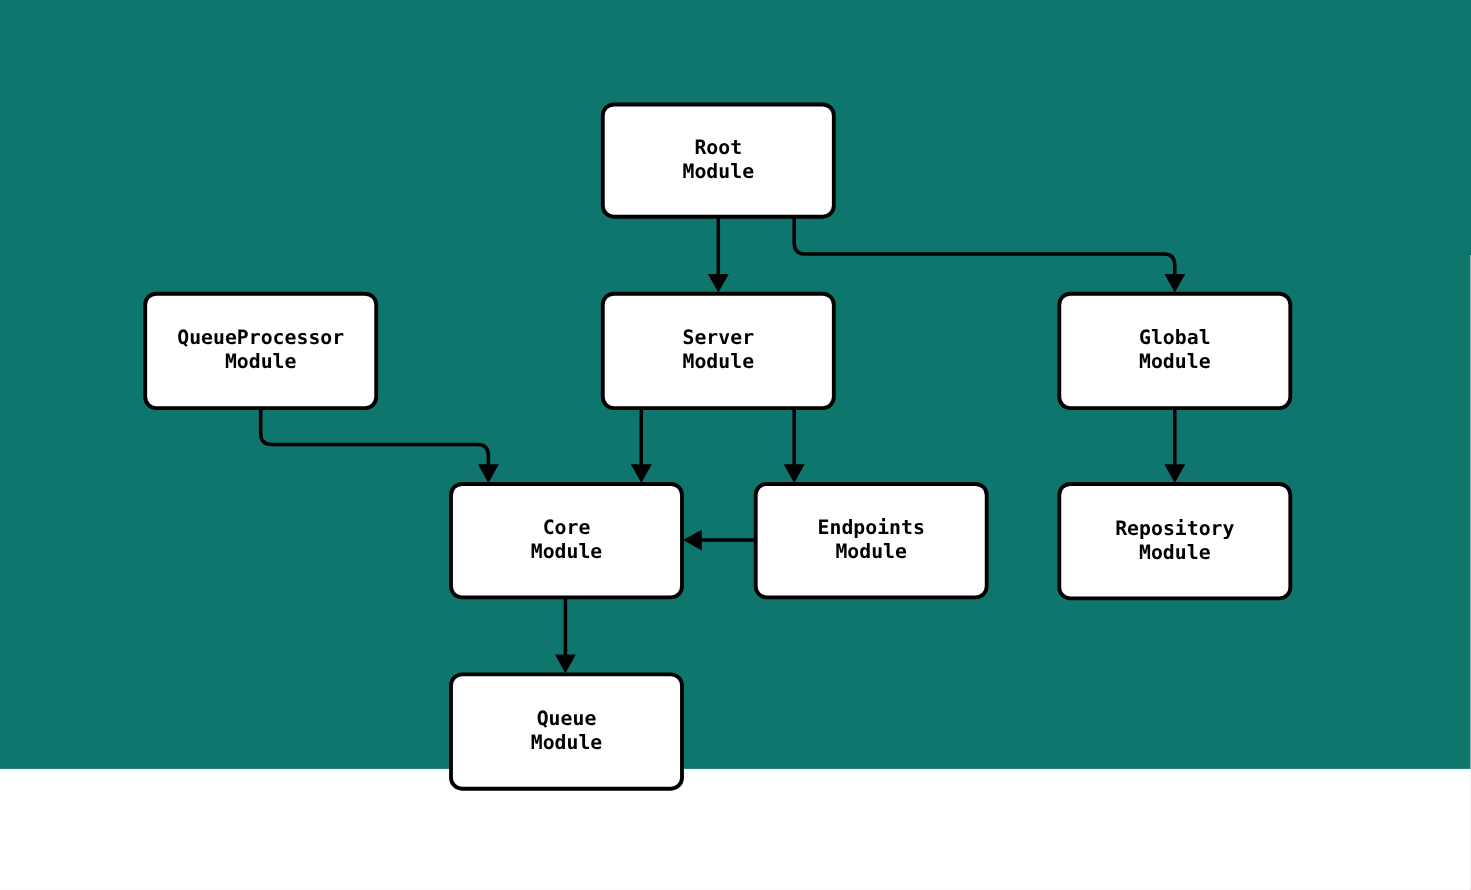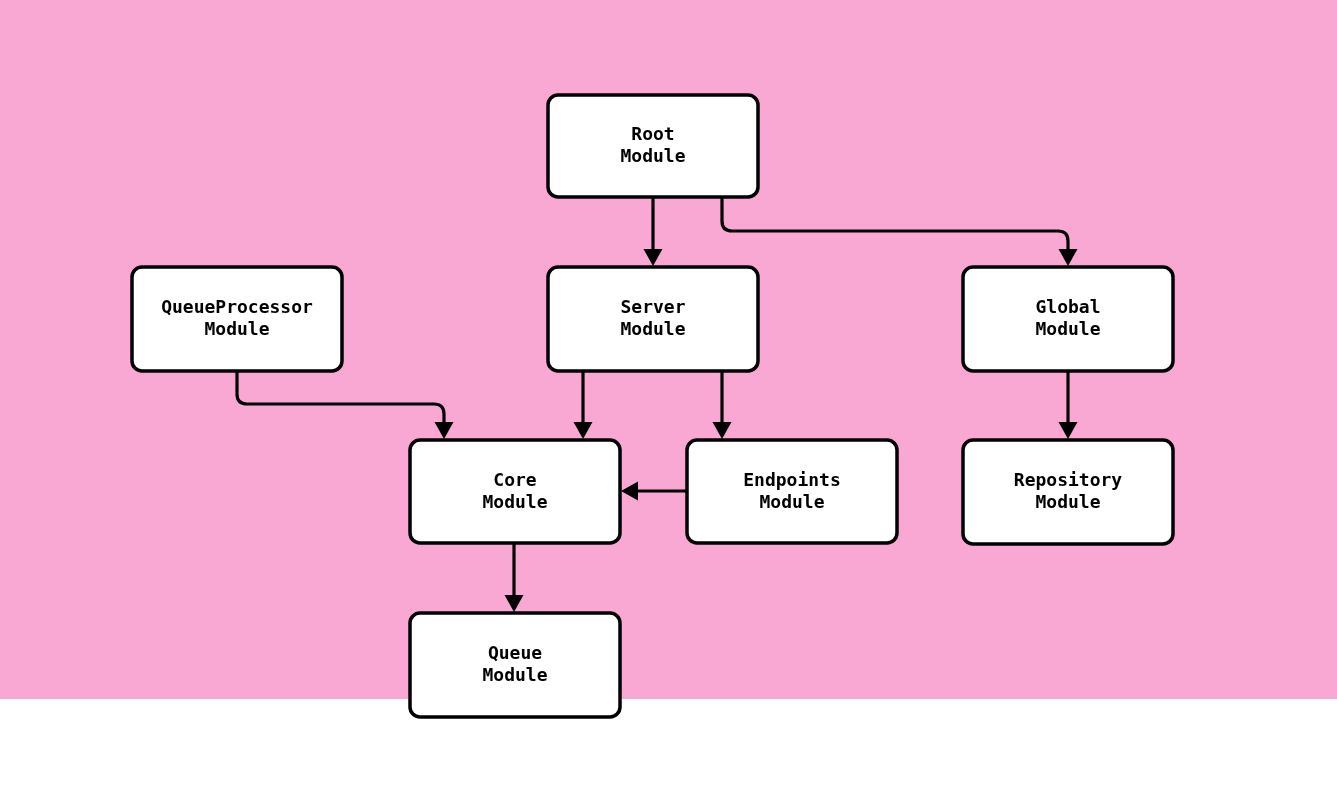--- a/index.html
+++ b/index.html
@@ -11,21 +11,21 @@
   body {
     width: 1337px;
     height: 809px;
     font-family: "DejaVu Sans Mono", "Liberation Mono", monospace;
     overflow: hidden;
   }
   #diagram-canvas {
     position: relative;
     width: 1337px;
     height: 699px;
-    background: #f9a8d4;
+    background: #0f766e;
   }
   svg.diagram-svg {
     position: absolute;
     top: 0;
     left: 0;
     width: 1337px;
     height: 809px;
     display: block;
   }
   .node-box {

